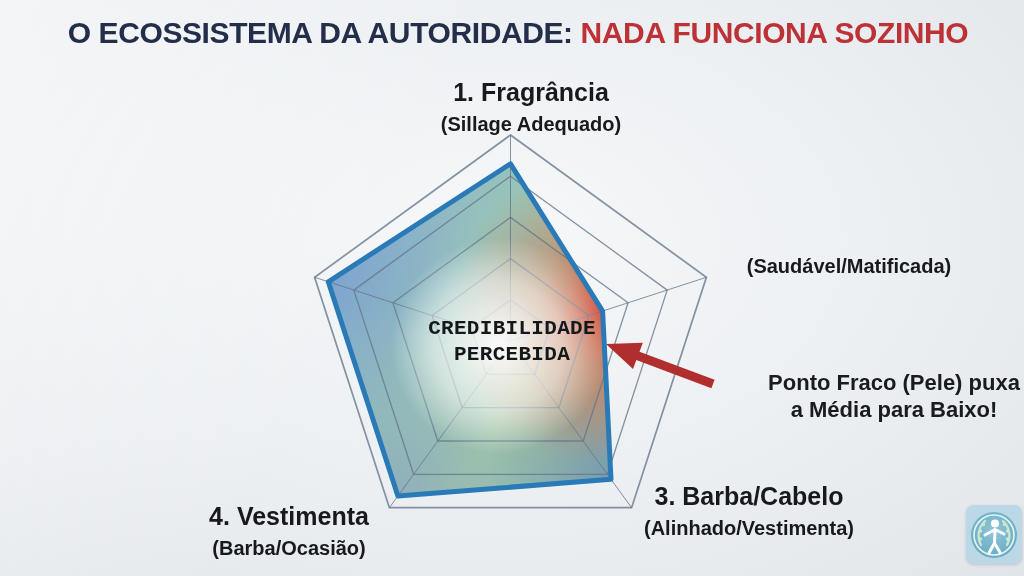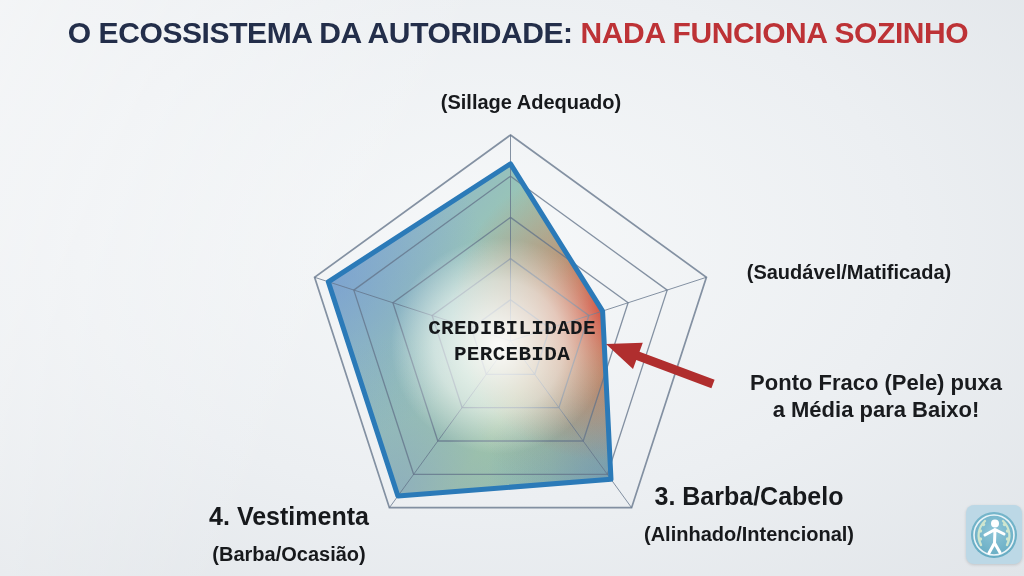--- a/index.html
+++ b/index.html
@@ -9,24 +9,24 @@
       linear-gradient(115deg, rgba(255,255,255,.55) 0%, rgba(255,255,255,0) 38%),
       radial-gradient(ellipse at 48% 42%, #f6f8f9 0%, #eceff2 55%, #e1e5e9 100%);
   }
   .title{position:absolute;top:10px;left:0;width:1024px;text-align:center;
     font-size:30px;font-weight:700;letter-spacing:-0.4px;white-space:nowrap;}
   .t-navy{color:#232e4a;}
   .t-red{color:#bd3236;}
   svg.radar{position:absolute;left:0;top:0;}
   .axis-label{position:absolute;transform:translateX(-50%);text-align:center;color:#17191c;line-height:1.12;white-space:nowrap;}
   .axis-main{font-size:25px;font-weight:700;}
-  .axis-sub{font-size:20px;font-weight:700;margin-top:13px;}
+  .axis-sub{font-size:20px;font-weight:700;margin-top:7px;}
   .center-label{position:absolute;left:512px;top:316px;transform:translateX(-50%);
     text-align:center;font-size:21px;font-weight:700;letter-spacing:.3px;color:#15181b;line-height:1.25;white-space:nowrap;font-family:Liberation Mono, monospace;}
-  .annotation{position:absolute;left:876px;top:370px;transform:translateX(-50%);
+  .annotation{position:absolute;left:894px;top:370px;transform:translateX(-50%);
     text-align:center;font-size:22px;font-weight:700;color:#191b1e;line-height:1.22;white-space:nowrap;}
   .logo-badge{position:absolute;left:966px;top:505px;width:56px;height:59px;border-radius:8px;
     background:#bcd8e6;box-shadow:0 1px 3px rgba(0,0,0,.15);display:flex;align-items:center;justify-content:center;}
 </style>
 </head>
 <body>
 
 <div class="slide">
 
   <h1 class="title" style="margin:6px"><span class="t-navy">O ECOSSISTEMA DA AUTORIDADE:</span> <span class="t-red">NADA FUNCIONA SOZINHO</span></h1>
@@ -90,30 +90,31 @@
         <line x1="510.5" y1="341" x2="314.6" y2="277.3"></line>
       </g>
   <g clip-path="url(#clipPoly)">
     <rect x="280" y="110" width="480" height="430" fill="url(#gGlow)"></rect>
   </g>
   <polygon points="510.5,163.8 602.6,311.1 611.0,479.3 397.9,496.0 328.3,281.8" fill="none" stroke="#2b7ab8" stroke-width="5" stroke-linejoin="round"></polygon>
   <path d="M714.6,379.8 L639.5,351.7 L642.8,342.8 L606,344 L633,369 L636.3,360.1 L711.4,388.2 Z" fill="#b02e2e"></path>
   </svg>
 
   <div class="axis-label" style="left:531px;top:78px">
+    <div class="axis-main">1. Fragrância</div>
     <div class="axis-sub">(Sillage Adequado)</div>
   </div>
 
   <div class="axis-label" style="left:849px;top:248px">
     <div class="axis-sub">(Saudável/Matificada)</div>
   </div>
 
   <div class="axis-label" style="left:749px;top:482px">
     <div class="axis-main">3. Barba/Cabelo</div>
-    <div class="axis-sub">(Alinhado/Intencional)</div>
+    <div class="axis-sub">(Alinhado/Vestimenta)</div>
   </div>
 
   <div class="axis-label" style="left:289px;top:502px">
     <div class="axis-main">4. Vestimenta</div>
     <div class="axis-sub">(Barba/Ocasião)</div>
   </div>
 
 
   <div class="center-label">
     <div>CREDIBILIDADE</div>

